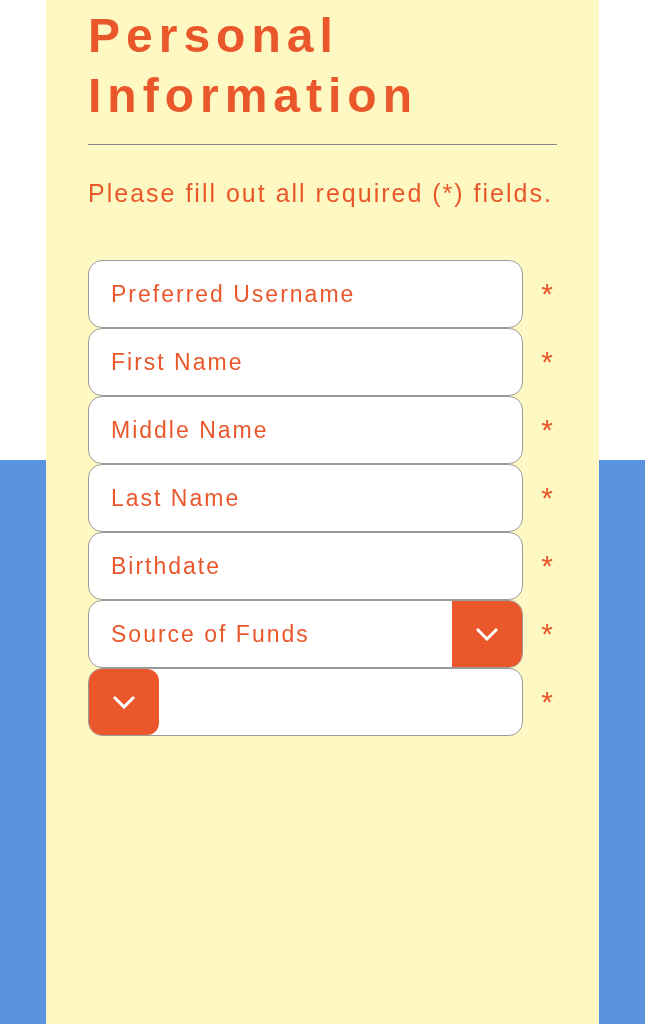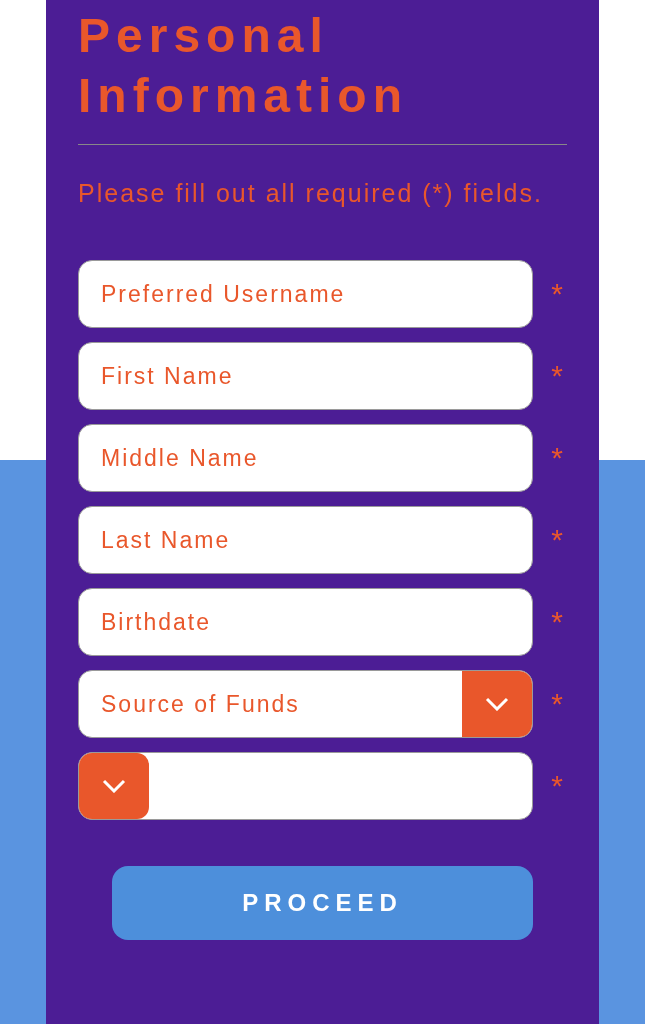--- a/index.html
+++ b/index.html
@@ -22,22 +22,22 @@
     bottom: 0;
     top: 460px;
     background: #5a94e0;
   }
   .card {
     position: absolute;
     left: 46px;
     right: 46px;
     top: 0;
     bottom: 0;
-    background: #4c1d95;
-    padding: 0 32px;
+    background: #fef9c3;
+    padding: 0 42px;
   }
   .title {
     font-size: 48px;
     font-weight: 700;
     color: #e9572b;
     letter-spacing: 6px;
     line-height: 1.25;
     padding-top: 6px;
   }
   .divider {
@@ -49,21 +49,20 @@
   .instruction {
     font-size: 25px;
     color: #e9572b;
     letter-spacing: 2px;
     line-height: 1.6;
     margin-bottom: 47px;
   }
   .field-row {
     display: flex;
     align-items: center;
-    margin-bottom: 14px;
     gap: 14px;
   }
   .text-input {
     flex: 1;
     height: 68px;
     border: 1px solid #9a9a9a;
     border-radius: 14px;
     background: #ffffff;
     font-size: 23px;
     color: #e9572b;
@@ -189,15 +188,14 @@
     <div class="select-wrap">
       <button class="select-btn">
         <svg class="chevron" viewBox="0 0 24 14">
           <polyline points="2,2 12,12 22,2"></polyline>
         </svg>
       </button>
     </div>
     <span class="asterisk">*</span>
   </div>
 
-  <button class="proceed-btn">PROCEED</button>
 
 </div>
 
 </body></html>

